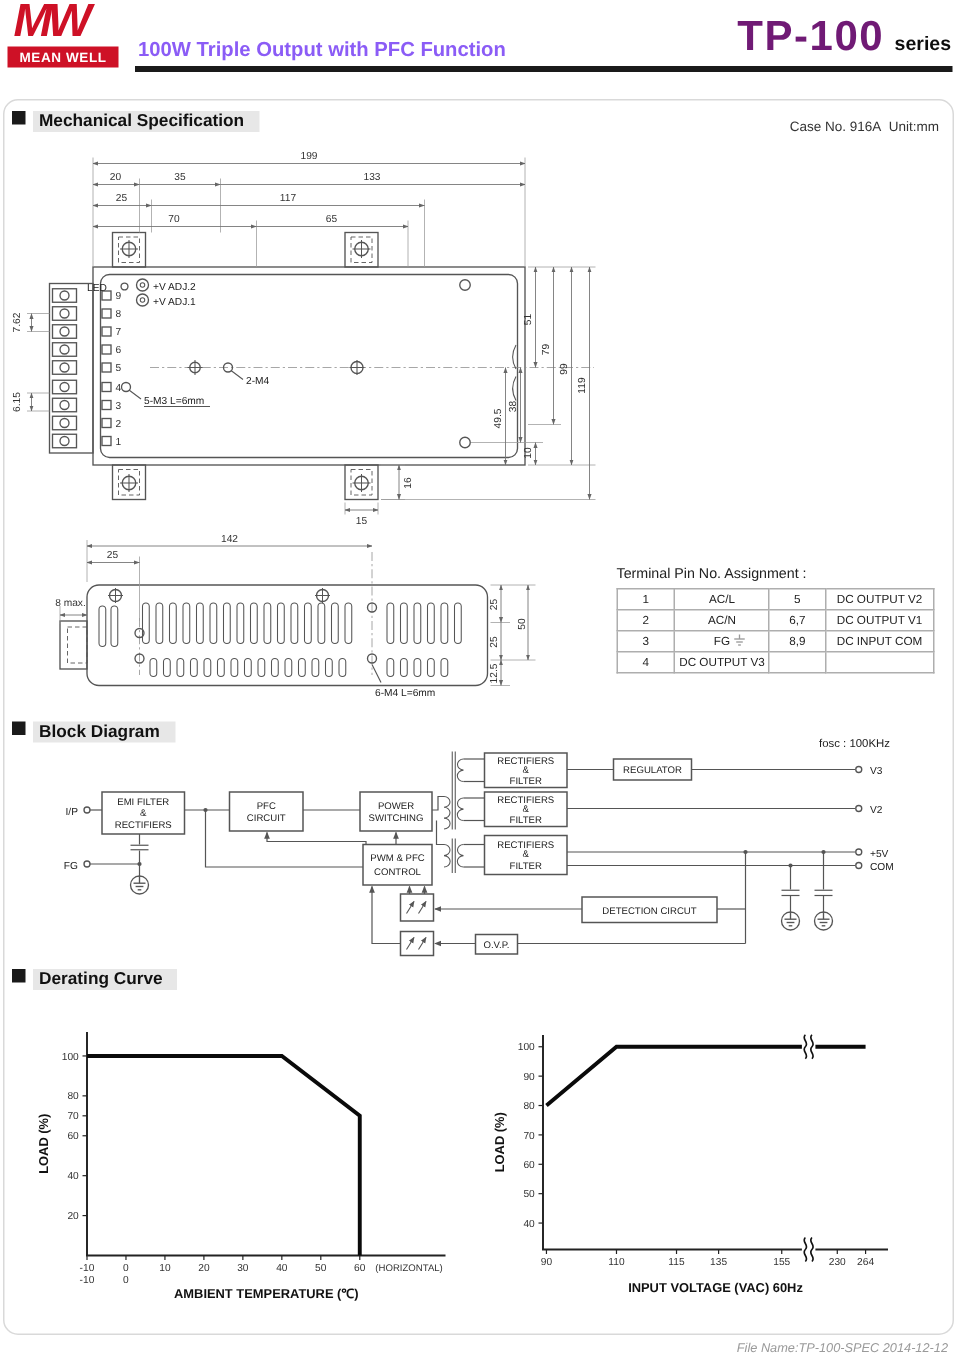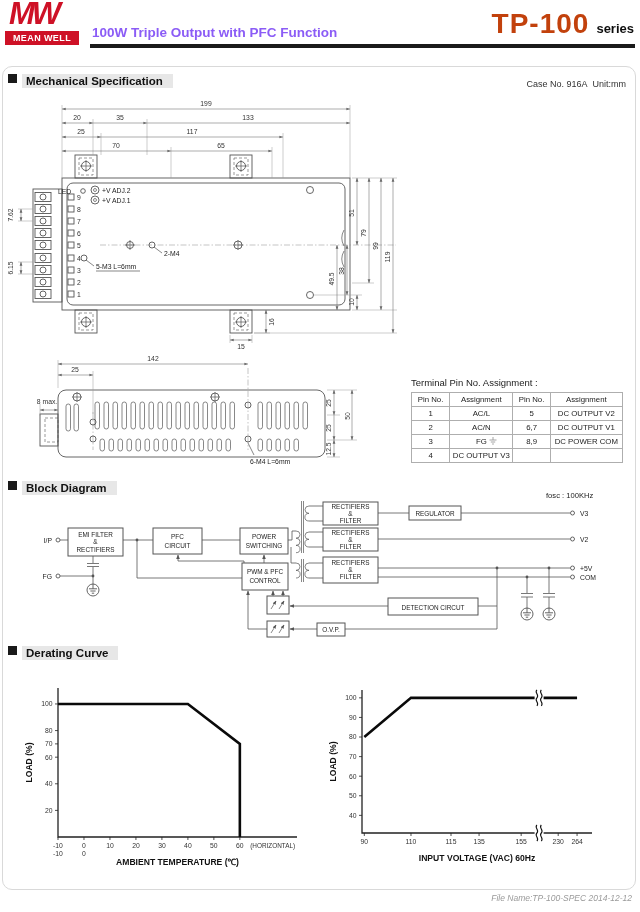--- a/index.html
+++ b/index.html
@@ -4,21 +4,21 @@
 <style>
   html,body{margin:0;padding:0;background:#fff}
   .page{position:relative;width:640px;height:912px;background:#ffffff;font-family:"Liberation Sans",sans-serif;overflow:hidden}
   .abs{position:absolute}
   .card{position:absolute;left:2px;top:66px;width:632px;height:822px;border:1.5px solid #d9d9d9;border-radius:10px;background:#fff}
   
   .logo-mw{position:absolute;left:9px;top:-4px;font-size:31px;font-style:italic;font-weight:bold;color:#ce1126;letter-spacing:-3px}
   .logo-bar{position:absolute;left:5px;top:31px;width:74px;height:14px;background:#ce1126;color:#fff;font-size:9px;font-weight:bold;display:flex;align-items:center;justify-content:center;letter-spacing:.4px}
   .doc-title{position:absolute;left:92px;top:25px;font-size:13.5px;font-weight:bold;color:#8b5cf6;white-space:nowrap}
   .series-wrap{position:absolute;right:6px;top:8px;display:flex;align-items:baseline;gap:7px}
-  .series-main{font-size:28px;font-weight:bold;letter-spacing:1px;color:#c2410c}
+  .series-main{font-size:28px;font-weight:bold;letter-spacing:1px;color:#701a75}
   .series-suffix{font-size:13px;font-weight:bold;color:#0d0d0d}
   .rule{position:absolute;left:90px;top:44px;width:545px;height:3.5px;background:#1a1a1a}
   
   .sech{position:absolute;display:flex;align-items:flex-start;font-weight:bold;font-size:11.5px;color:#111;z-index:3}
   .sech .sq{width:9px;height:9px;background:#1a1a1a;margin-right:5px;flex:0 0 auto}
   .sech .lbl{background:#e7e7e7;padding:1px 10px 1px 4px;white-space:nowrap}
   .caseinfo{position:absolute;top:79px;right:14px;font-size:9px;color:#333;display:flex;gap:5px}
   
   .pin-table-wrap{position:absolute;left:411px;top:377px;width:212px}
   .pt-title{font-size:9.5px;color:#222;margin-bottom:4px}
@@ -324,26 +324,20 @@
   <div class="pin-table-wrap">
     <div class="pt-title">Terminal Pin No. Assignment :</div>
     <table class="pt">
       <colgroup>
           <col style="width:38px">
           <col style="width:63px">
           <col style="width:37px">
           <col style="width:72px">
         </colgroup>
       <tbody>
-          <tr>
-        <td>Pin No.</td>
-        <td>Assignment</td>
-        <td>Pin No.</td>
-        <td>Assignment</td>
-      </tr>
       <tr>
         <td>1</td>
         <td>AC/L</td>
         <td>5</td>
         <td>DC OUTPUT V2</td>
       </tr>
       <tr>
         <td>2</td>
         <td>AC/N</td>
         <td>6,7</td>
@@ -353,21 +347,21 @@
         <td>3</td>
         <td><span>FG</span><svg class="fg-glyph" width="8" height="8" viewBox="0 0 8 8">
                 <g stroke="#9a9a9a" stroke-width="0.9">
                   <line x1="4" y1="0" x2="4" y2="3"></line>
                   <line x1="0.5" y1="3" x2="7.5" y2="3"></line>
                   <line x1="1.8" y1="5" x2="6.2" y2="5"></line>
                   <line x1="3.1" y1="7" x2="4.9" y2="7"></line>
                 </g>
               </svg></td>
         <td>8,9</td>
-        <td>DC POWER COM</td>
+        <td>DC INPUT COM</td>
       </tr>
       <tr>
         <td>4</td>
         <td>DC OUTPUT V3</td>
         <td></td>
         <td></td>
       </tr>
     </tbody>
       </table>
   </div>

